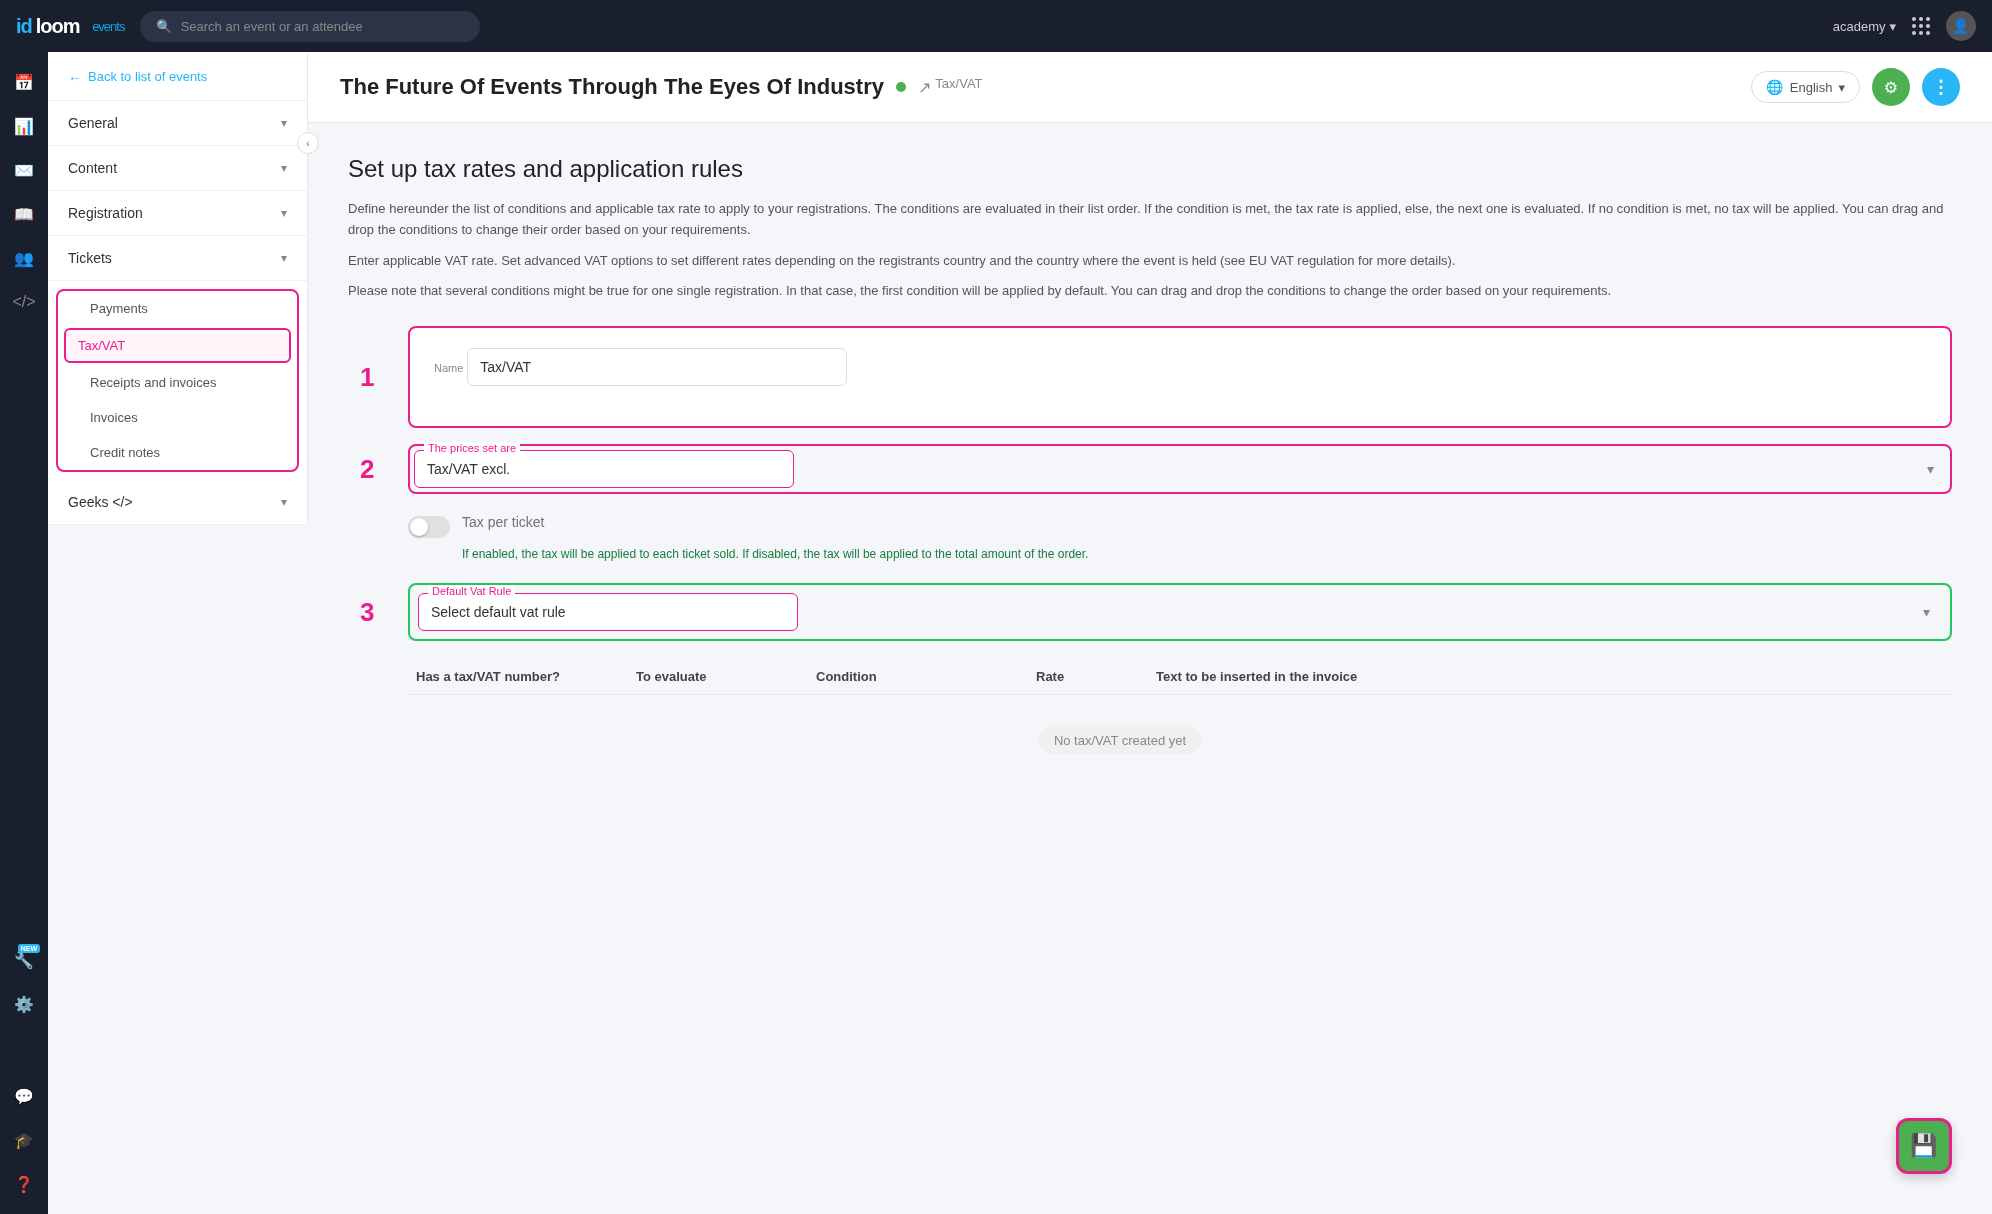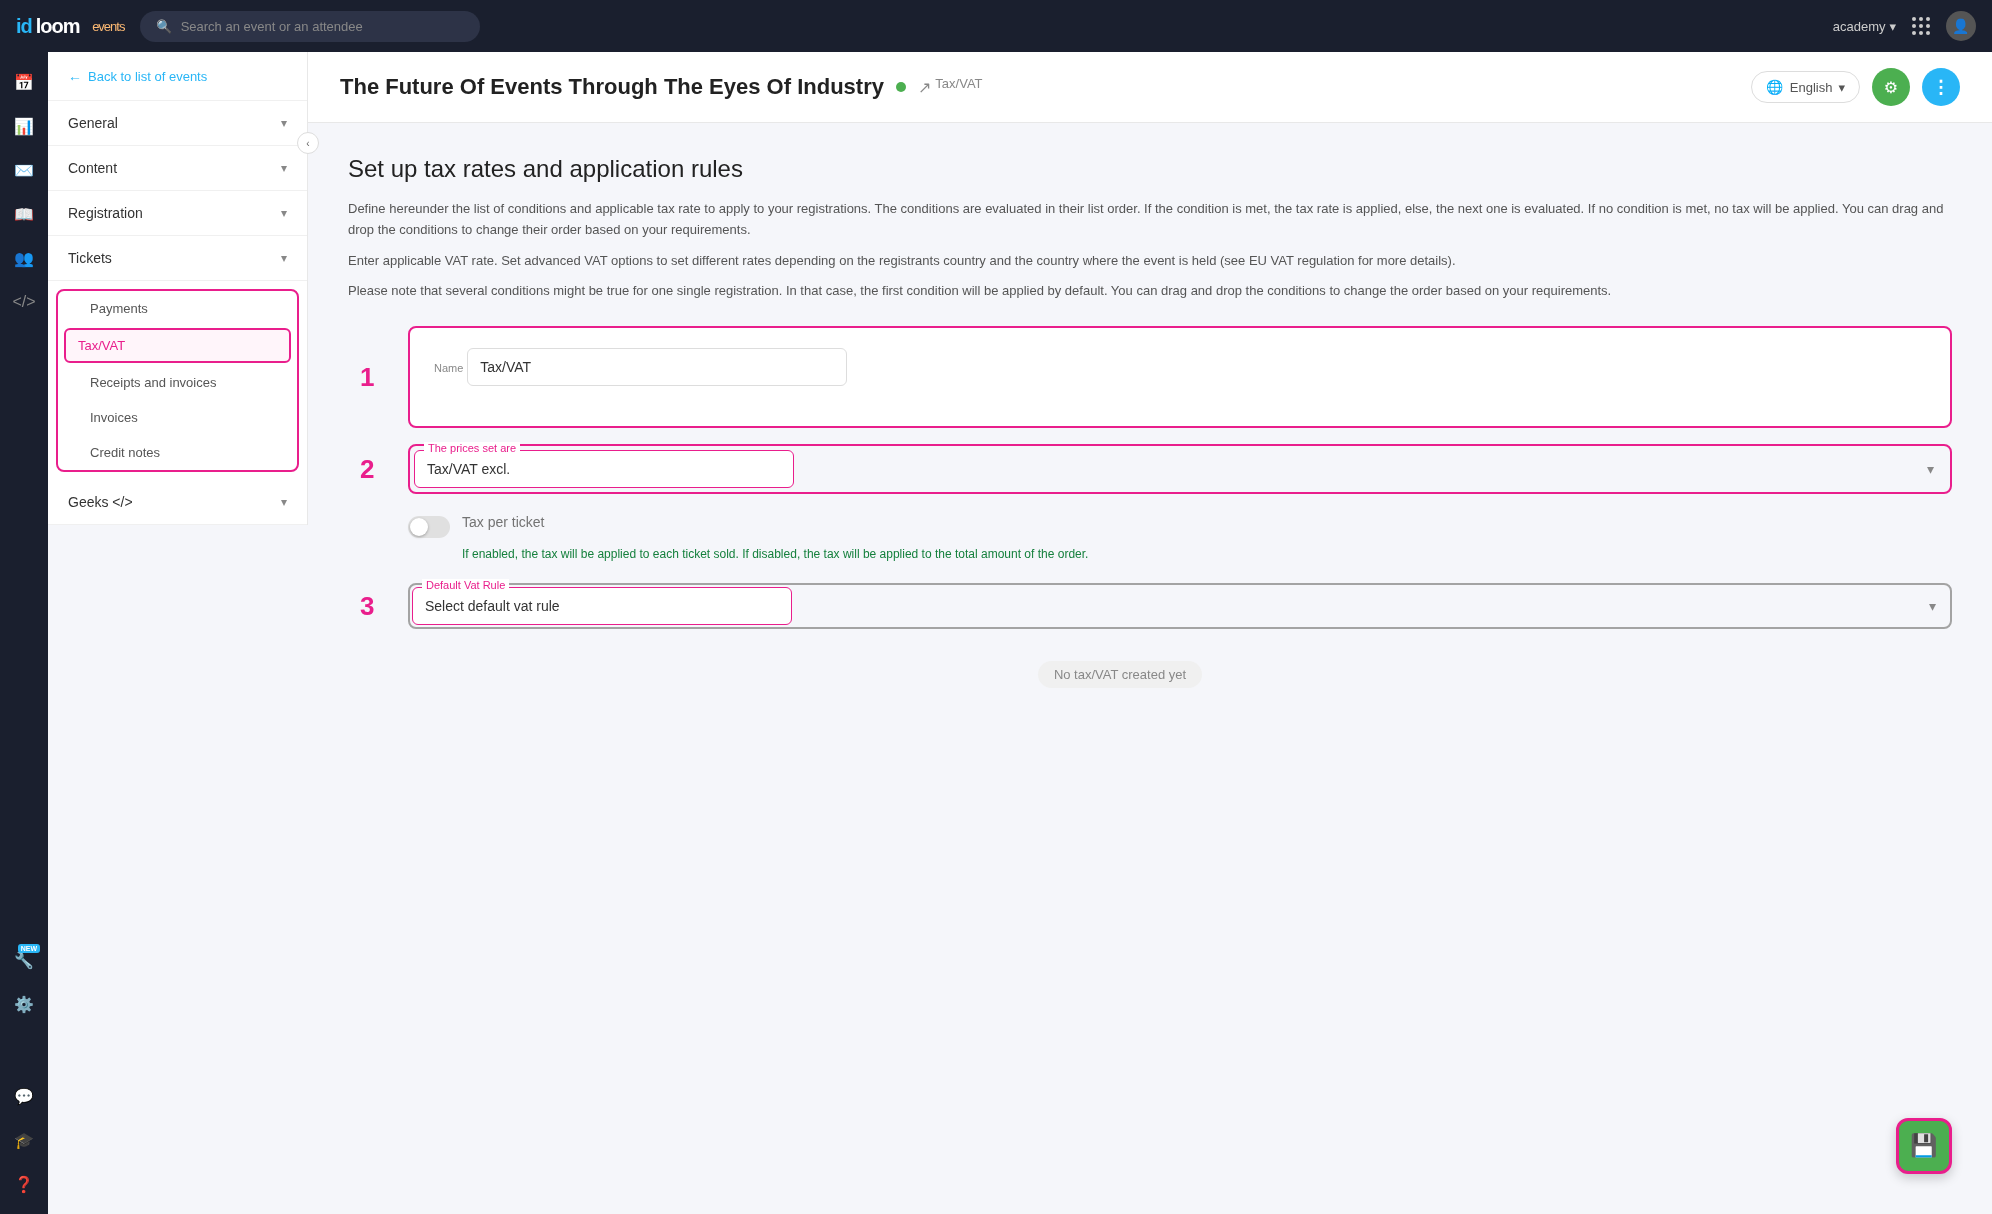--- a/index.html
+++ b/index.html
@@ -3,21 +3,21 @@
   <meta charset="utf-8">
   <style>
     * { box-sizing: border-box; margin: 0; padding: 0; }
     body { font-family: 'Segoe UI', Arial, sans-serif; font-size: 14px; color: #333; background: #f5f6fa; display: flex; flex-direction: column; height: 100vh; overflow: hidden; }
 
     
     .topnav { background: #1a1f2e; height: 52px; display: flex; align-items: center; padding: 0 16px; gap: 16px; flex-shrink: 0; }
     .logo { color: #fff; font-weight: 700; font-size: 20px; letter-spacing: -1px; display: flex; align-items: center; gap: 4px; }
     .logo-id { color: #29b6f6; }
     .logo-loom { color: #fff; }
-    .logo-events { color: #fdba74; font-size: 13px; font-weight: 400; }
+    .logo-events { color: #0ea5e9; font-size: 13px; font-weight: 400; }
     .search-bar { background: #2d3347; border: none; border-radius: 20px; padding: 8px 16px; color: #aaa; display: flex; align-items: center; gap: 8px; width: 340px; cursor: text; }
     .search-bar input { background: transparent; border: none; outline: none; color: #ccc; font-size: 13px; width: 100%; }
     .search-bar input::placeholder { color: #888; }
     .topnav-right { margin-left: auto; display: flex; align-items: center; gap: 16px; color: #ccc; font-size: 14px; }
     .grid-icon { display: grid; grid-template-columns: 1fr 1fr 1fr; gap: 3px; width: 18px; cursor: pointer; }
     .grid-icon span { width: 4px; height: 4px; background: #ccc; border-radius: 50%; display: block; }
     .user-icon { width: 30px; height: 30px; border-radius: 50%; background: #555; display: flex; align-items: center; justify-content: center; color: #fff; cursor: pointer; }
     .academy-btn { color: #ccc; font-size: 13px; cursor: pointer; display: flex; align-items: center; gap: 4px; }
 
     
@@ -273,31 +273,38 @@
             <div class="toggle-knob"></div>
           </div>
           <div class="toggle-text">
             <h4>Tax per ticket</h4>
             <p>If enabled, the tax will be applied to each ticket sold. If disabled, the tax will be applied to the total amount of the order.</p>
           </div>
         </div>
 
         <div class="step-row" style="position:relative; margin-top:8px;">
           <div style="position:absolute; left:-48px; top:50%; transform:translateY(-50%); font-size:26px; font-weight:800; color:#e91e8c;">3</div>
-          <div style="border: 2px solid #a3a3a3; border-radius:8px; padding:2px;">
+          <div style="border: 2px solid #22c55e; border-radius:8px; padding:8px;">
             <div class="select-wrapper" style="width:100%;">
               <span class="floating-label">Default Vat Rule</span>
               <select class="select-field" style="width:380px; border-color:#e91e8c;">
                 <option value="">Select default vat rule</option>
               </select>
               <span class="select-arrow">▾</span>
             </div>
           </div>
         </div>
 
+        <div class="table-header" style="margin-top:28px; margin-left:0;">
+          <div class="table-header-cell">Has a tax/VAT number?</div>
+          <div class="table-header-cell">To evaluate</div>
+          <div class="table-header-cell">Condition</div>
+          <div class="table-header-cell">Rate</div>
+          <div class="table-header-cell">Text to be inserted in the invoice</div>
+        </div>
 
         <div style="margin-top:16px; display:flex; align-items:center; justify-content:center; padding-right:120px;">
           <span class="no-tax-badge">No tax/VAT created yet</span>
         </div>
 
       </div>
     </div>
   </div>
 </div>
 

